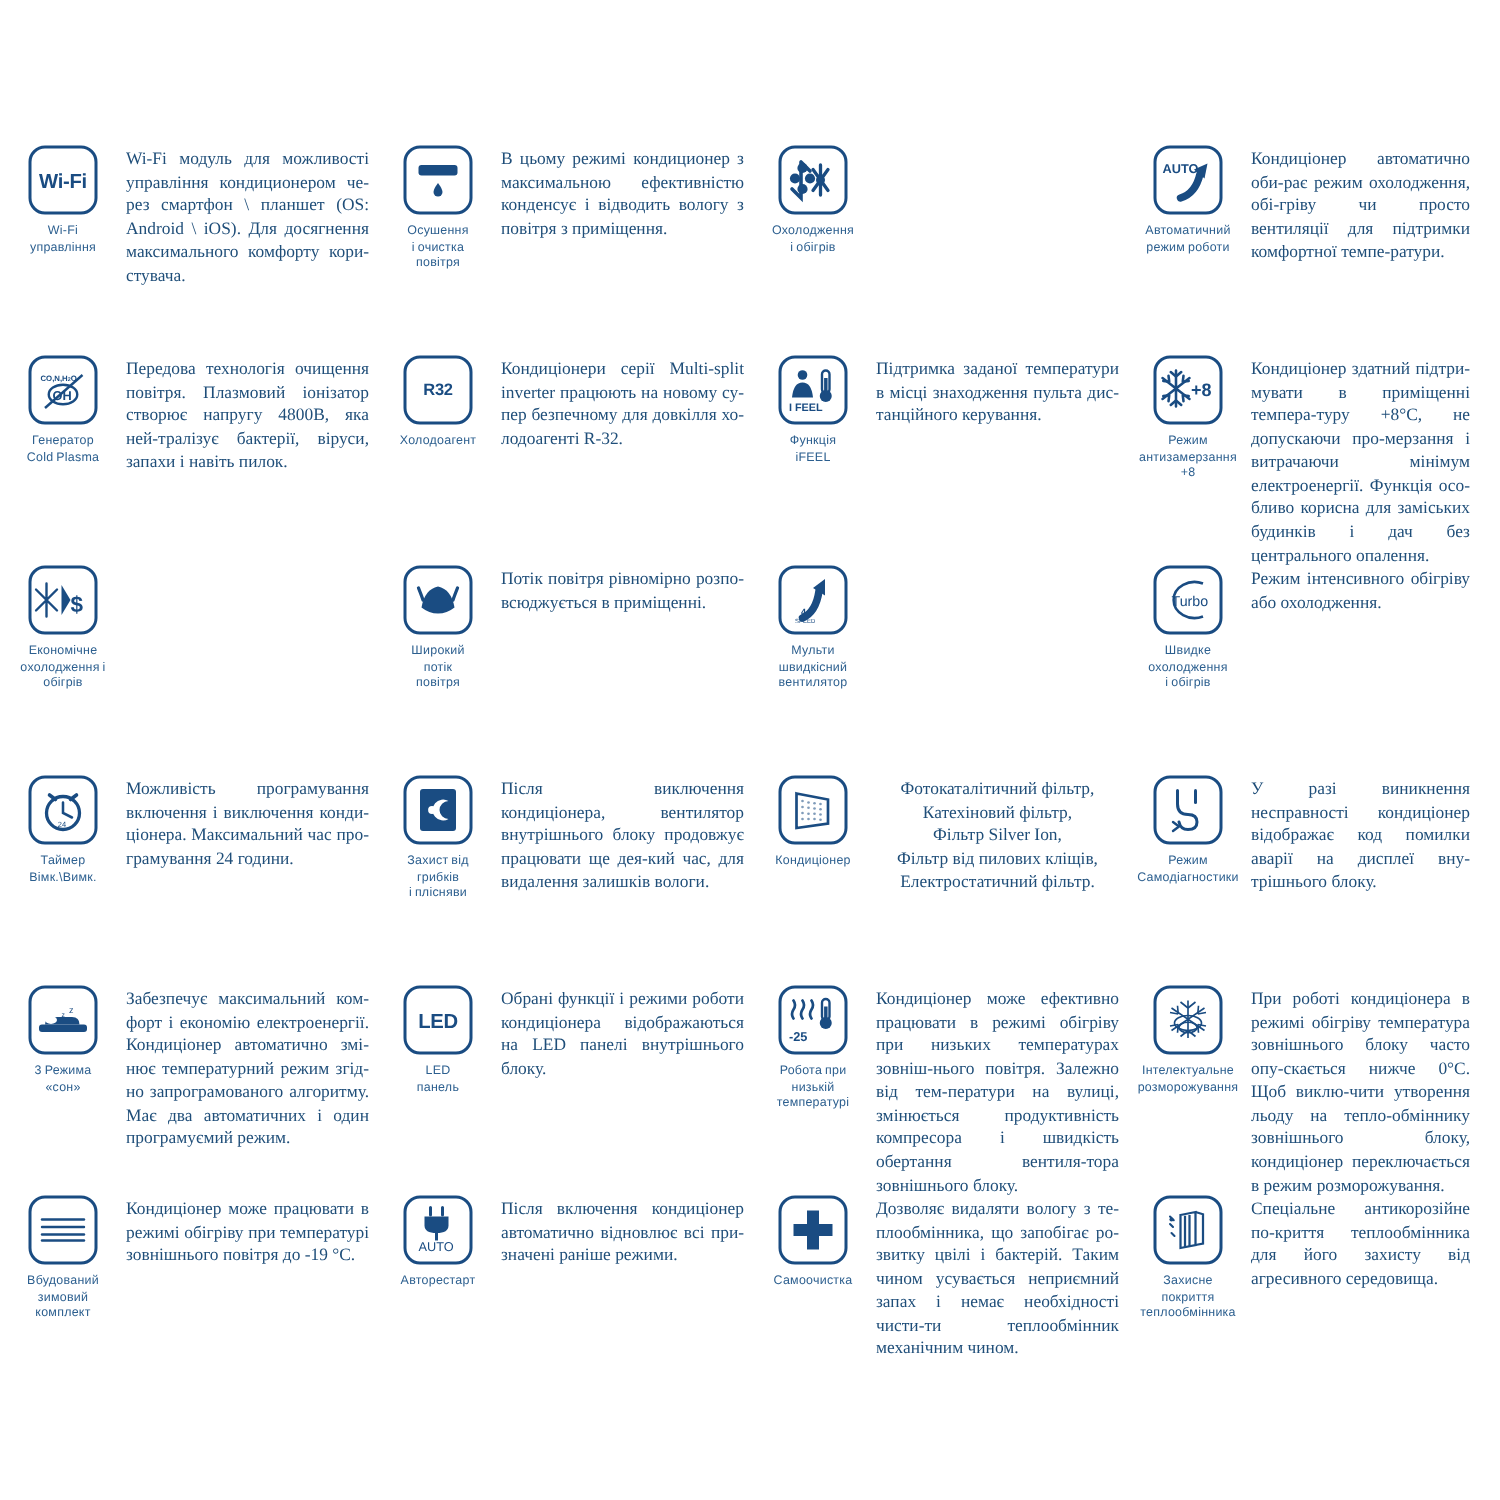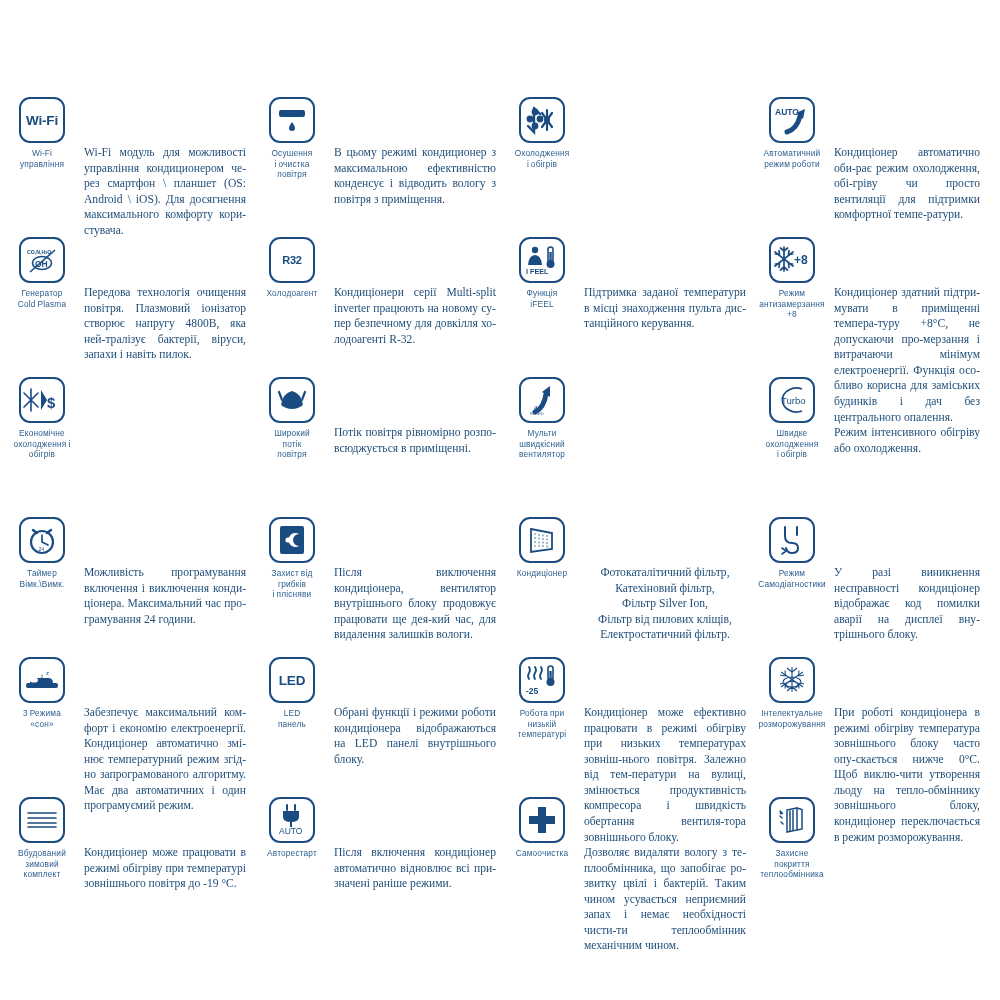--- a/index.html
+++ b/index.html
@@ -75,21 +75,20 @@
     font-family: "Liberation Serif", serif;
     font-size: 11.6px;
     line-height: 1.345;
     color: #1f4e79;
     text-align: justify;
     text-justify: inter-word;
     padding-left: 8px;
     padding-right: 12px;
     padding-top: 2px;
     hyphens: manual;
-    margin-top: 47px;
   }
   .desc.left { text-align: center; }
 
   
   .ibl {
     font-family: "Liberation Sans", sans-serif;
     font-weight: bold;
     color: #1a4c82;
     letter-spacing: -0.2px;
   }
@@ -440,15 +439,16 @@
                 <path d="M12 5 L22 3 L22 25 L12 27 Z"></path>
                 <path d="M22 3 L27 4.5 L27 24 L22 25"></path>
                 <path d="M15 5.5 L15 26.5 M18 5 L18 26"></path>
               </g>
               <path d="M5 6 l2.5 2.5 M5 11 l2 2 M6 17 l2 2" stroke="#1a4c82" stroke-width="1.4" stroke-linecap="round"></path>
               <circle cx="6" cy="8" r="1.4" fill="#1a4c82"></circle>
             </svg>
           </div>
           <div class="icon-caption">Захисне<br>покриття<br>теплообмінника</div>
         </div>
+        <div class="desc">Спеціальне антикорозійне по-криття теплообмінника для його захисту від агресивного середовища.</div>
       </div>
     </div>
 </div>
 
 </body></html>

